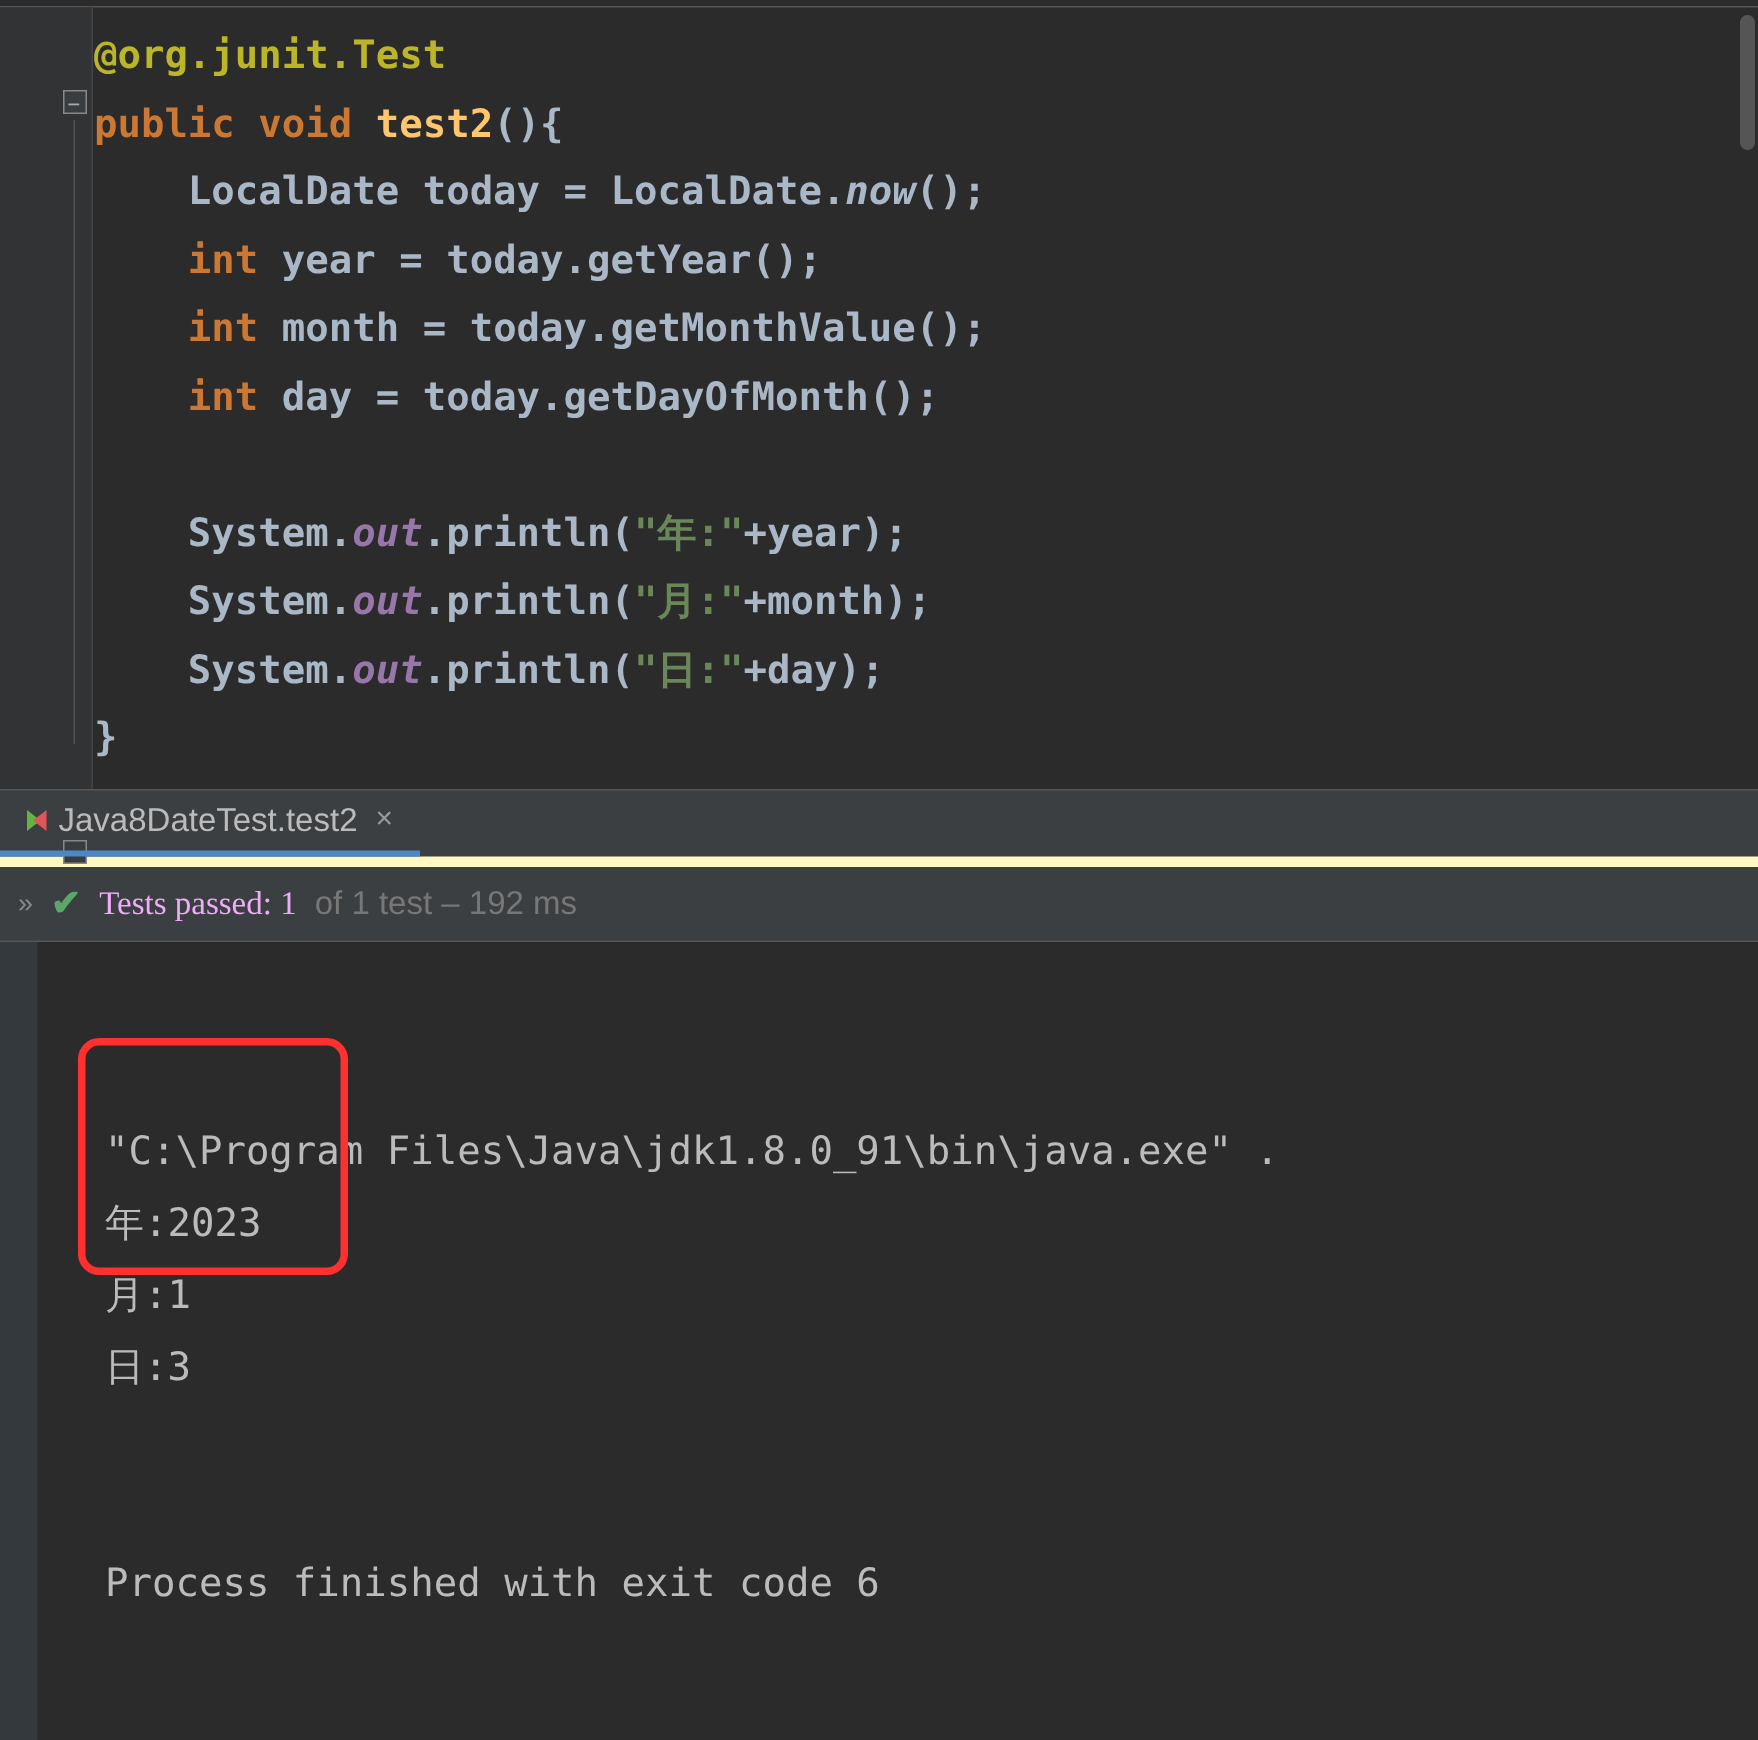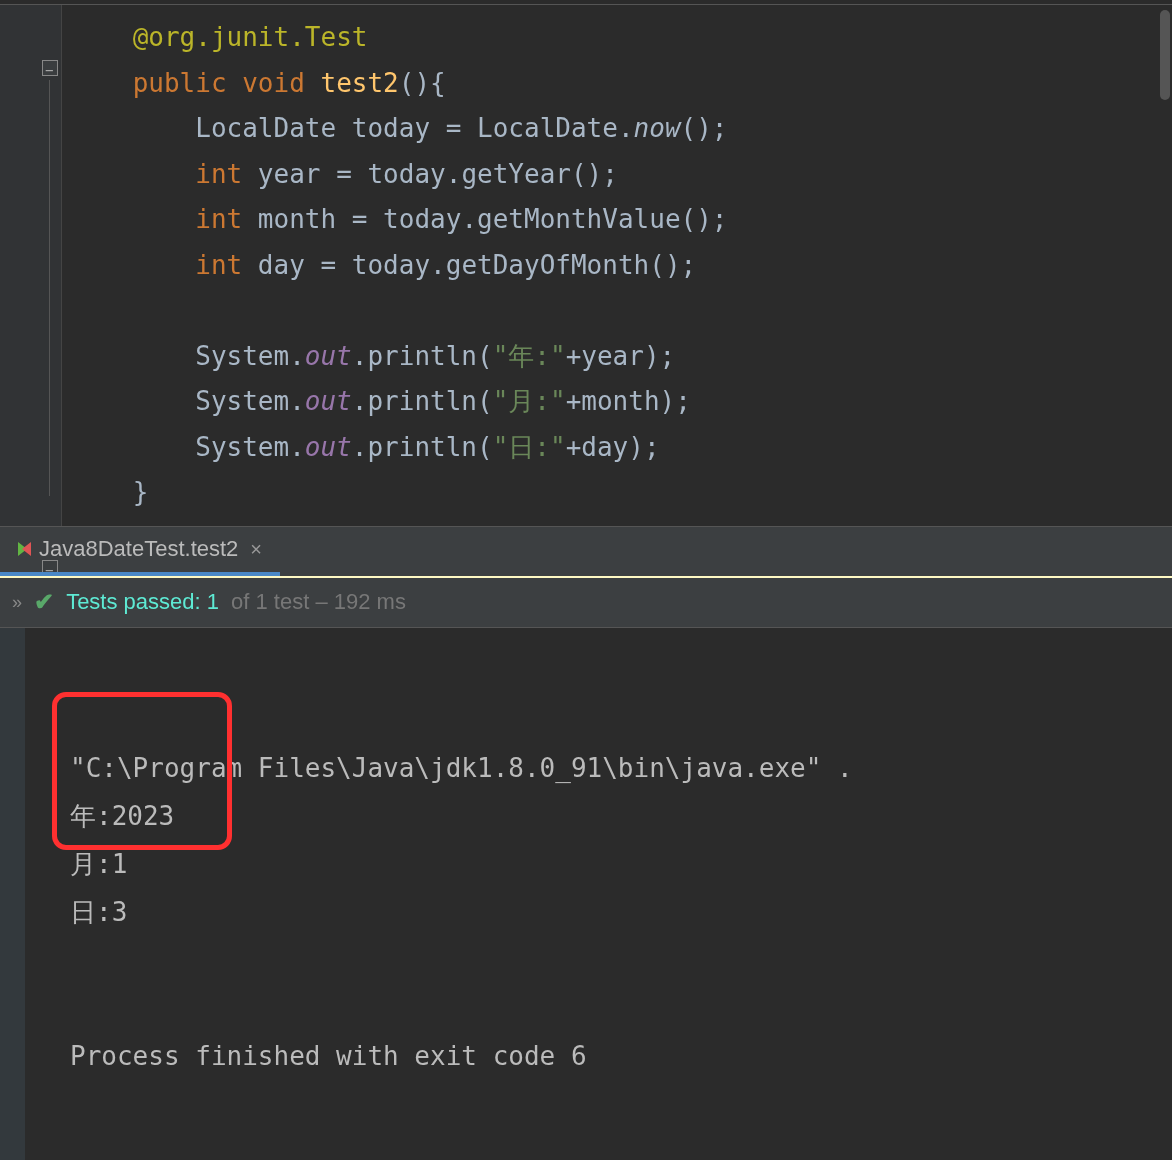--- a/index.html
+++ b/index.html
@@ -26,22 +26,22 @@
     .gutter {
       position: absolute;
       left: 0;
       top: 0;
       bottom: 0;
       width: 62px;
       background: #313335;
       border-right: 1px solid #444;
     }
     .code-content {
-      padding-left: 70px;
       white-space: pre;
+      font-weight: bold;
     }
     .fold-marker {
       position: absolute;
       left: 42px;
       width: 16px;
       height: 16px;
       border: 1px solid #888;
       background: #3a3d3f;
       cursor: pointer;
     }
@@ -68,21 +68,21 @@
     .kw-method { color: #ffc66d; }
     .kw-type { color: #a9b7c6; }
     .kw-field { color: #9876aa; font-style: italic; }
     .kw-string { color: #6a8759; }
     .kw-punct { color: #a9b7c6; }
     .kw-static { font-style: italic; }
 
     .tab-bar {
       background: #3c3f41;
       border-top: 1px solid #555;
-      border-bottom: 2px solid #fef9c3;
+      border-bottom: 7px solid #fef9c3;
       height: 52px;
       display: flex;
       align-items: stretch;
     }
     .run-tab {
       display: flex;
       align-items: center;
       gap: 12px;
       padding: 0 18px;
       border-bottom: 4px solid #4a88c7;
@@ -128,21 +128,21 @@
       color: #999;
       gap: 12px;
       border-bottom: 1px solid #555;
     }
     .chevrons { color: #888; font-size: 18px; }
     .check-icon {
       color: #59a869;
       font-size: 24px;
       font-weight: bold;
     }
-    .status-text { color: #5eead4; }
+    .status-text { color: #f0abfc; font-family: Liberation Serif, serif; }
     .status-dim { color: #777; }
 
     .console-area {
       background: #2b2b2b;
       flex: 1;
       padding: 20px 70px;
       font-size: 26px;
       line-height: 1.85;
       position: relative;
       white-space: pre;

